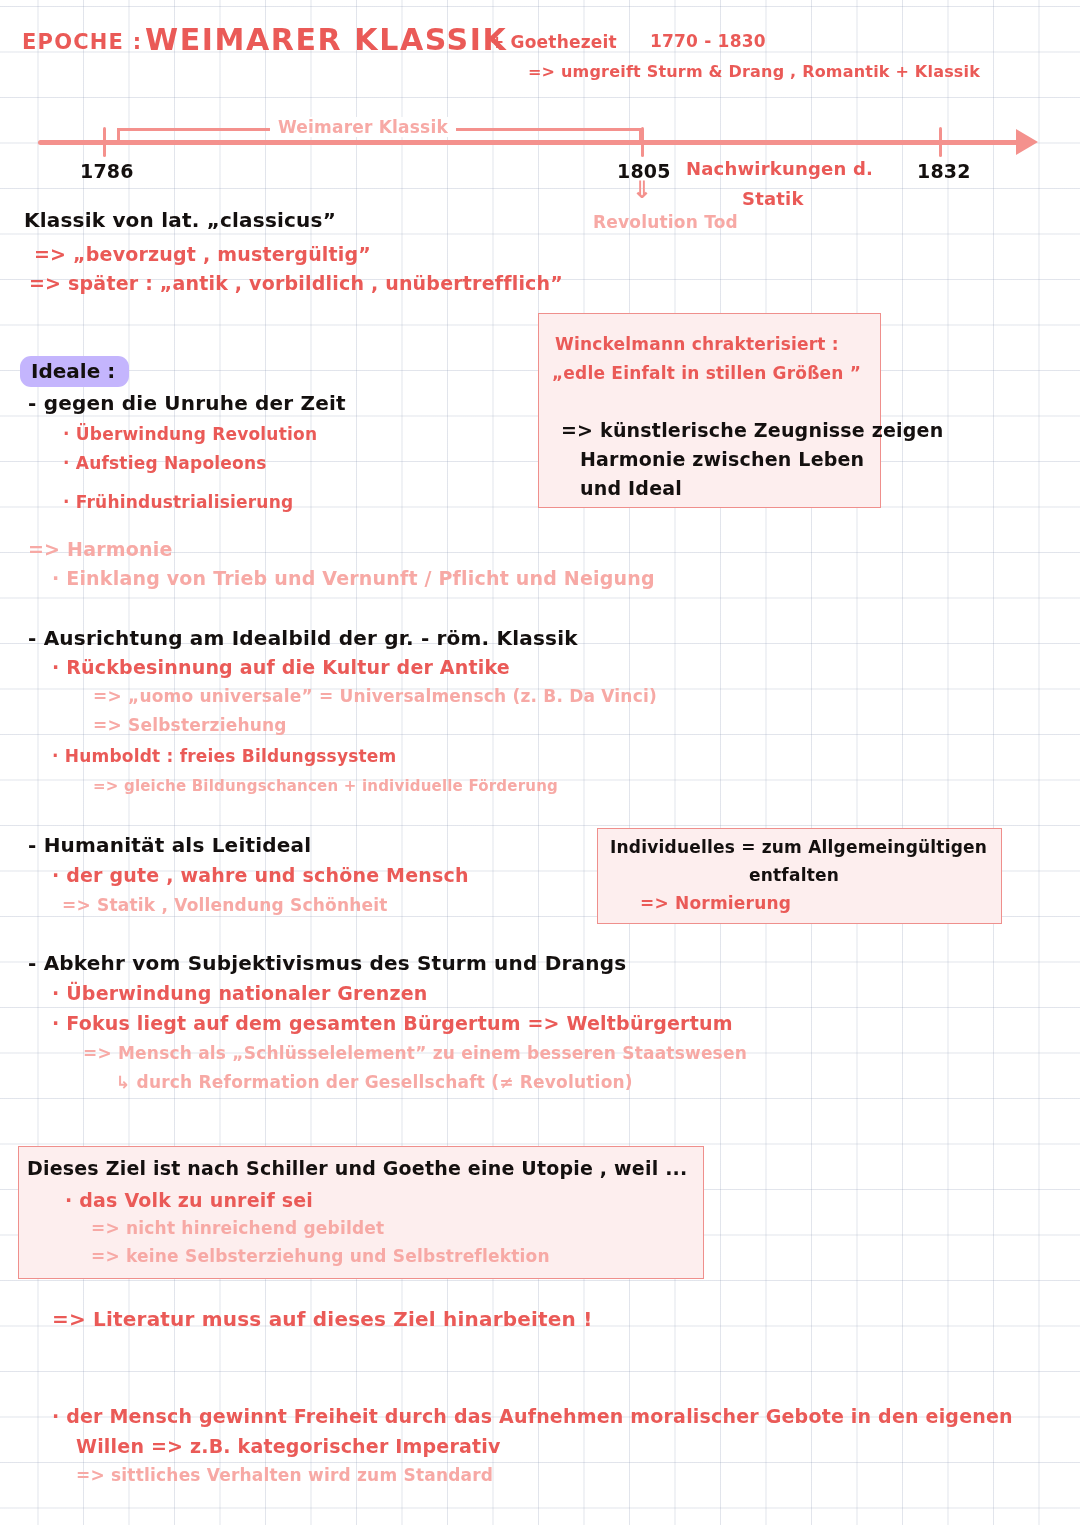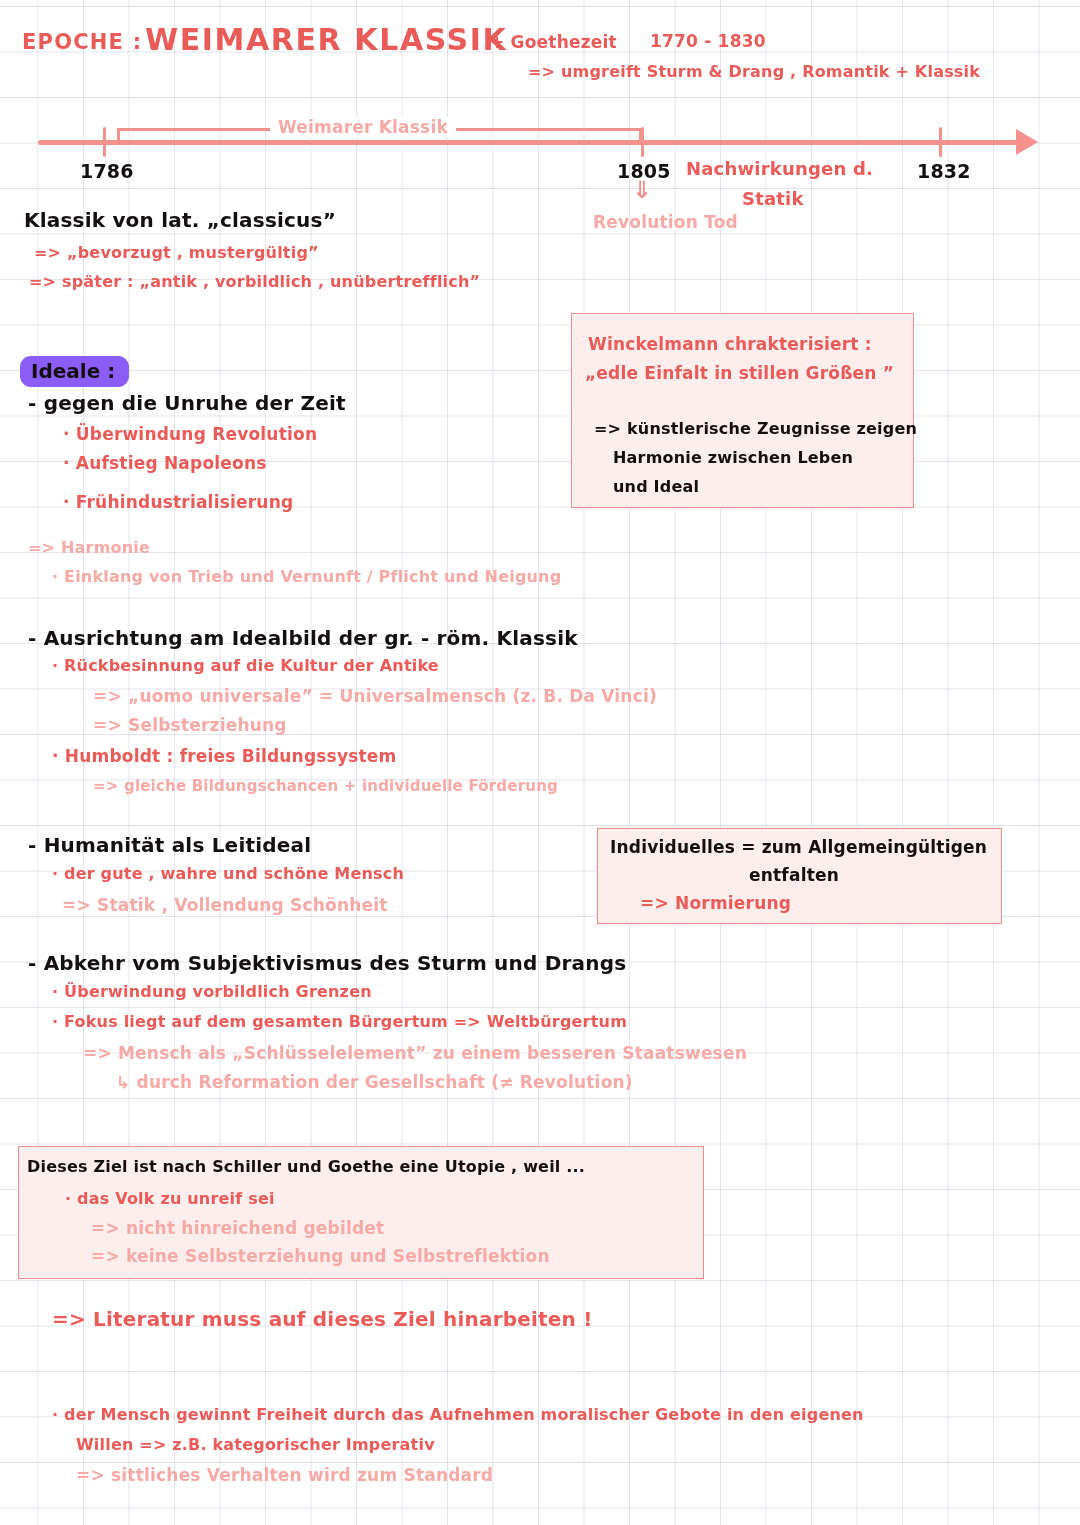--- a/index.html
+++ b/index.html
@@ -44,28 +44,28 @@
   .tl-tick{position:absolute;top:17px;width:3px;height:30px;background:#f4918d;border-radius:2px;}
   .tl-brace{position:absolute;top:18px;height:3px;background:#f4918d;}
   .tl-brace-end{position:absolute;top:18px;width:3px;height:14px;background:#f4918d;}
   .tl-label-span{position:absolute;top:7px;font-size:17px;background:#fff;padding:0 8px;}
   .tl-year{position:absolute;top:50px;font-size:19px;font-weight:700;}
   .tl-note{position:absolute;font-size:18px;}
   .dwn-arrow{position:absolute;left:632px;top:178px;color:#f4918d;font-size:24px;line-height:1;}
 
   
   .l-lg{font-size:20px;}
-  .l-md{font-size:16px;}
+  .l-md{font-size:19px;}
   .l-sm{font-size:17px;}
   .l-xs{font-size:15px;}
 
   
   .pill{
     position:absolute;
-    background:#8b5cf6;
+    background:#c4b5fd;
     border-radius:11px;
     padding:3px 14px 4px 11px;
     font-size:20px;font-weight:700;color:#14100f;
   }
 
   
   .box{
     position:absolute;
     background:#fdeeee;
     border:1.6px solid #ef8f8c;
@@ -106,21 +106,21 @@
     <div class="tl-note hand ink-red" style="left:742px;top:78px;">Statik</div>
   </div>
 
   <div class="dwn-arrow hand">⇓</div>
   <div class="row hand l-sm ink-pale" style="left:593px;top:212px;">Revolution Tod</div>
 
   <div class="row hand l-lg ink-dark" style="left:24px;top:208px;">Klassik   von   lat.  „classicus”</div>
   <div class="row hand l-md ink-red" style="left:34px;top:243px;">=&gt; „bevorzugt , mustergültig”</div>
   <div class="row hand l-md ink-red" style="left:29px;top:272px;">=&gt; später :  „antik , vorbildlich , unübertrefflich”</div>
 
-  <div class="box" style="left:571px;top:313px;width:341px;height:193px;">
+  <div class="box" style="left:538px;top:313px;width:341px;height:193px;">
     <div class="bl hand l-sm ink-red" style="left:16px;top:20px;">Winckelmann  chrakterisiert :</div>
     <div class="bl hand l-sm ink-red" style="left:13px;top:49px;">„edle Einfalt  in  stillen  Größen ”</div>
     <div class="bl hand l-md ink-dark" style="left:22px;top:105px;">=&gt; künstlerische  Zeugnisse  zeigen</div>
     <div class="bl hand l-md ink-dark" style="left:41px;top:134px;">Harmonie  zwischen  Leben</div>
     <div class="bl hand l-md ink-dark" style="left:41px;top:163px;">und   Ideal</div>
   </div>
 
   <div class="pill" style="left:20px;top:356px;">Ideale :</div>
 
   <div class="row hand l-lg ink-dark" style="left:28px;top:391px;">- gegen die  Unruhe   der   Zeit</div>
@@ -142,21 +142,21 @@
     <div class="bl hand l-sm ink-dark" style="left:12px;top:8px;">Individuelles  =  zum  Allgemeingültigen</div>
     <div class="bl hand l-sm ink-dark" style="left:151px;top:36px;">entfalten</div>
     <div class="bl hand l-sm ink-red" style="left:42px;top:64px;">=&gt; Normierung</div>
   </div>
 
   <div class="row hand l-lg ink-dark" style="left:28px;top:833px;">- Humanität  als  Leitideal</div>
   <div class="row hand l-md ink-red" style="left:52px;top:864px;">· der  gute , wahre  und  schöne  Mensch</div>
   <div class="row hand l-sm ink-pale" style="left:62px;top:895px;">=&gt; Statik , Vollendung  Schönheit</div>
 
   <div class="row hand l-lg ink-dark" style="left:28px;top:951px;">- Abkehr  vom  Subjektivismus  des  Sturm  und  Drangs</div>
-  <div class="row hand l-md ink-red" style="left:52px;top:982px;">· Überwindung  vorbildlich  Grenzen</div>
+  <div class="row hand l-md ink-red" style="left:52px;top:982px;">· Überwindung  nationaler  Grenzen</div>
   <div class="row hand l-md ink-red" style="left:52px;top:1012px;">· Fokus  liegt  auf dem  gesamten  Bürgertum  =&gt; Weltbürgertum</div>
   <div class="row hand l-sm ink-pale" style="left:83px;top:1043px;">=&gt; Mensch  als  „Schlüsselelement”  zu  einem  besseren  Staatswesen</div>
   <div class="row hand l-sm ink-pale" style="left:116px;top:1072px;">↳ durch  Reformation  der  Gesellschaft  (≠ Revolution)</div>
 
   <div class="box" style="left:18px;top:1146px;width:684px;height:131px;">
     <div class="bl hand l-md ink-dark" style="left:8px;top:10px;">Dieses Ziel ist  nach  Schiller  und   Goethe  eine   Utopie , weil ...</div>
     <div class="bl hand l-md ink-red" style="left:46px;top:42px;">· das  Volk  zu  unreif   sei</div>
     <div class="bl hand l-sm ink-pale" style="left:72px;top:71px;">=&gt; nicht  hinreichend  gebildet</div>
     <div class="bl hand l-sm ink-pale" style="left:72px;top:99px;">=&gt; keine  Selbsterziehung  und  Selbstreflektion</div>
   </div>

